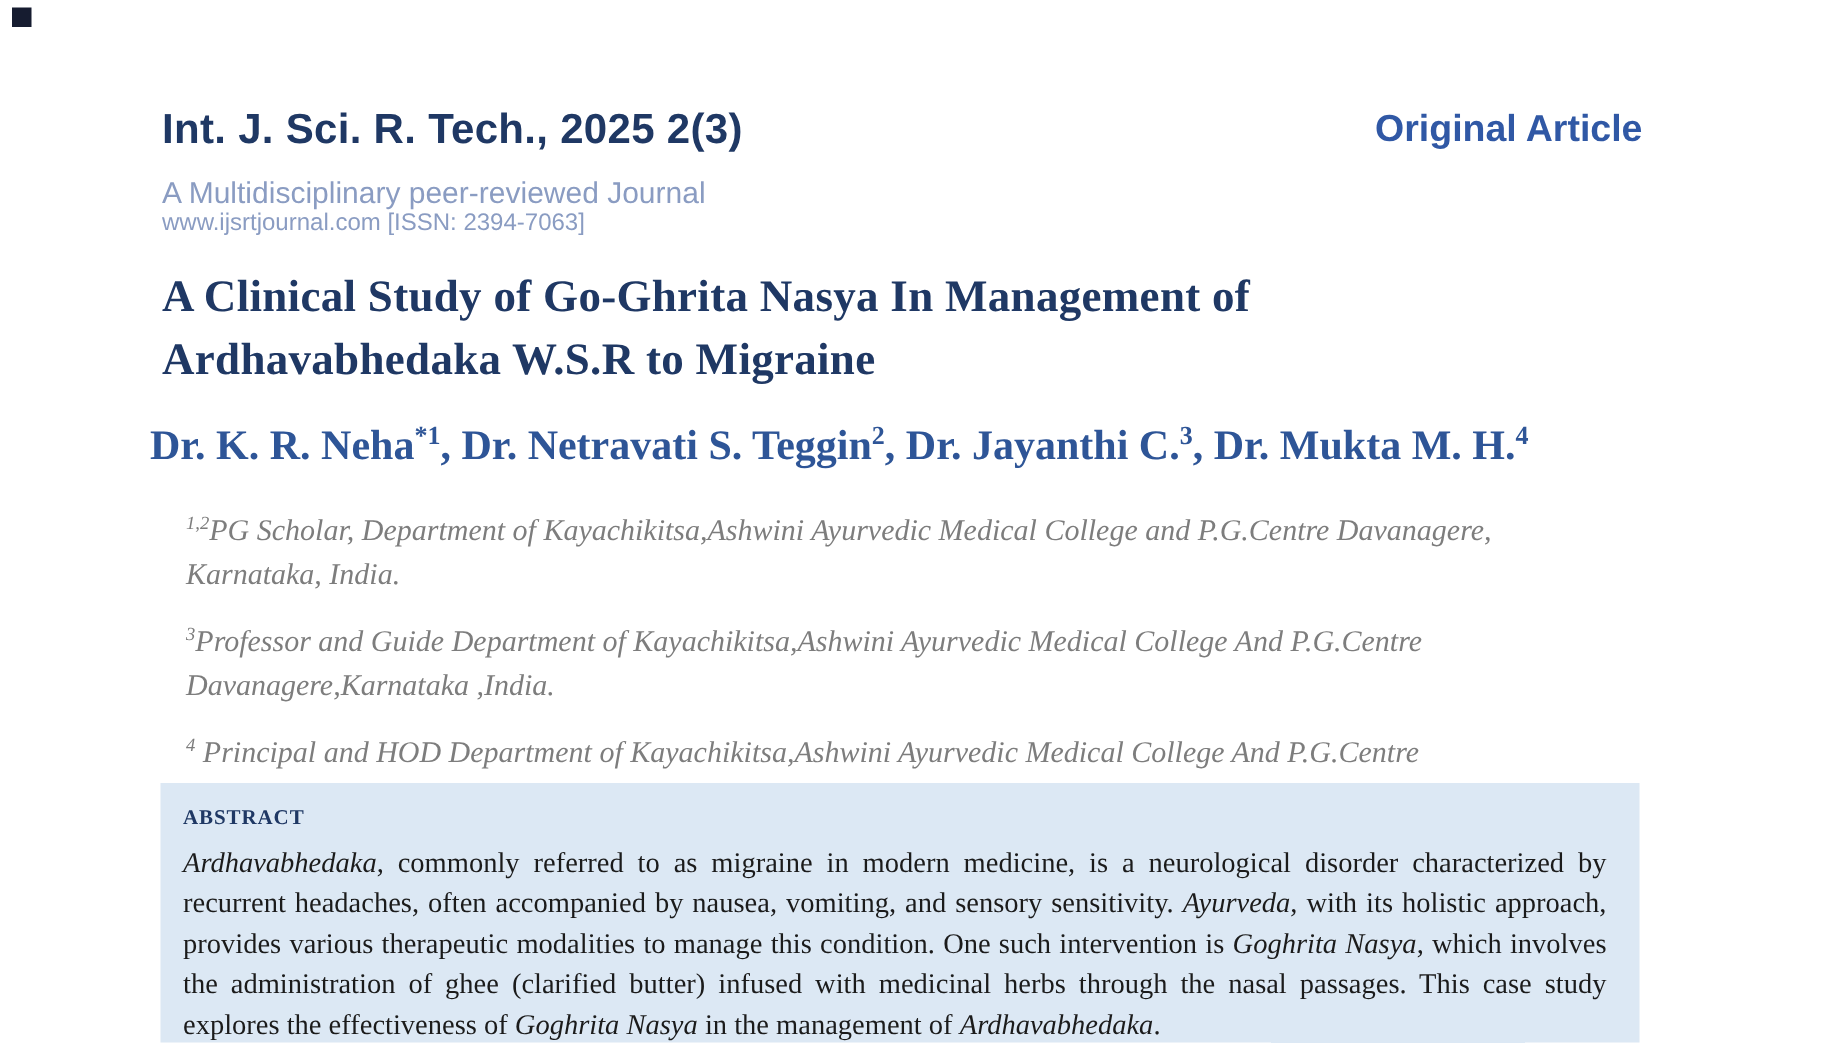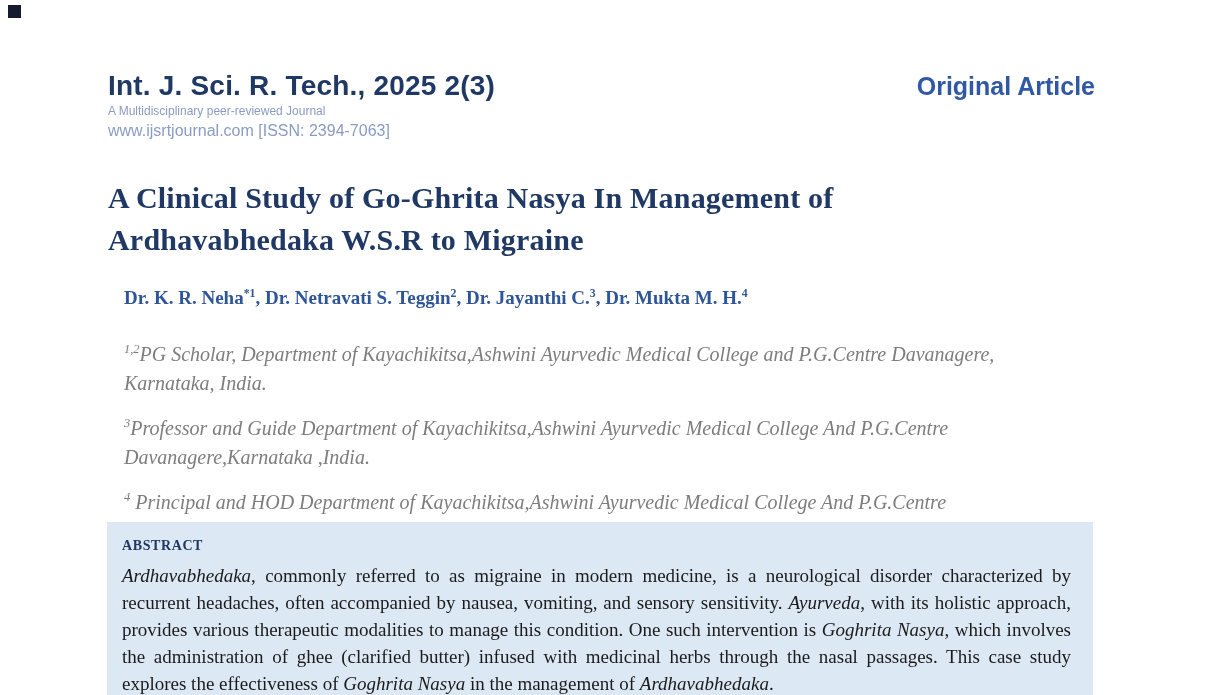--- a/index.html
+++ b/index.html
@@ -22,39 +22,39 @@
   }
   .journal-header{
     position:absolute;left:108px;top:70px;
     font-family:"Liberation Sans", sans-serif;
   }
   .journal-title{
     font-size:28px;font-weight:bold;color:var(--navy);
     letter-spacing:0.2px;line-height:32px;
   }
   .journal-sub{
-    font-size:12px;color:var(--subtitle_blue);line-height:19px;margin-top:0;
+    font-size:20px;color:var(--subtitle_blue);line-height:19px;margin-top:18px;
   }
   .journal-url{
     font-size:16px;color:var(--subtitle_blue);line-height:19px;
   }
   .article-type{
     position:absolute;top:72px;right:125px;
     font-family:"Liberation Sans", sans-serif;
     font-size:25px;font-weight:bold;
     color:#3058a5;
   }
   .article-title{
     position:absolute;left:108px;top:177px;max-width:920px;
     font-size:30px;font-weight:bold;color:var(--navy);
     line-height:42px;letter-spacing:0.2px;
   }
   .authors-line{
-    position:absolute;left:124px;top:284px;width:1000px;
-    font-size:19px;font-weight:bold;color:var(--accent_blue);
+    position:absolute;left:100px;top:284px;width:1000px;
+    font-size:28px;font-weight:bold;color:var(--accent_blue);
     line-height:28px;
   }
   .authors-line sup{font-size:62%;line-height:0;}
   .affiliations{
     position:absolute;left:108px;top:324px;width:985px;
     font-size:20px;font-style:italic;color:var(--affiliation_gray);
     line-height:29px;
   }
   .affiliations p{margin:16px;}
   .affiliations sup{font-size:62%;line-height:0;}

